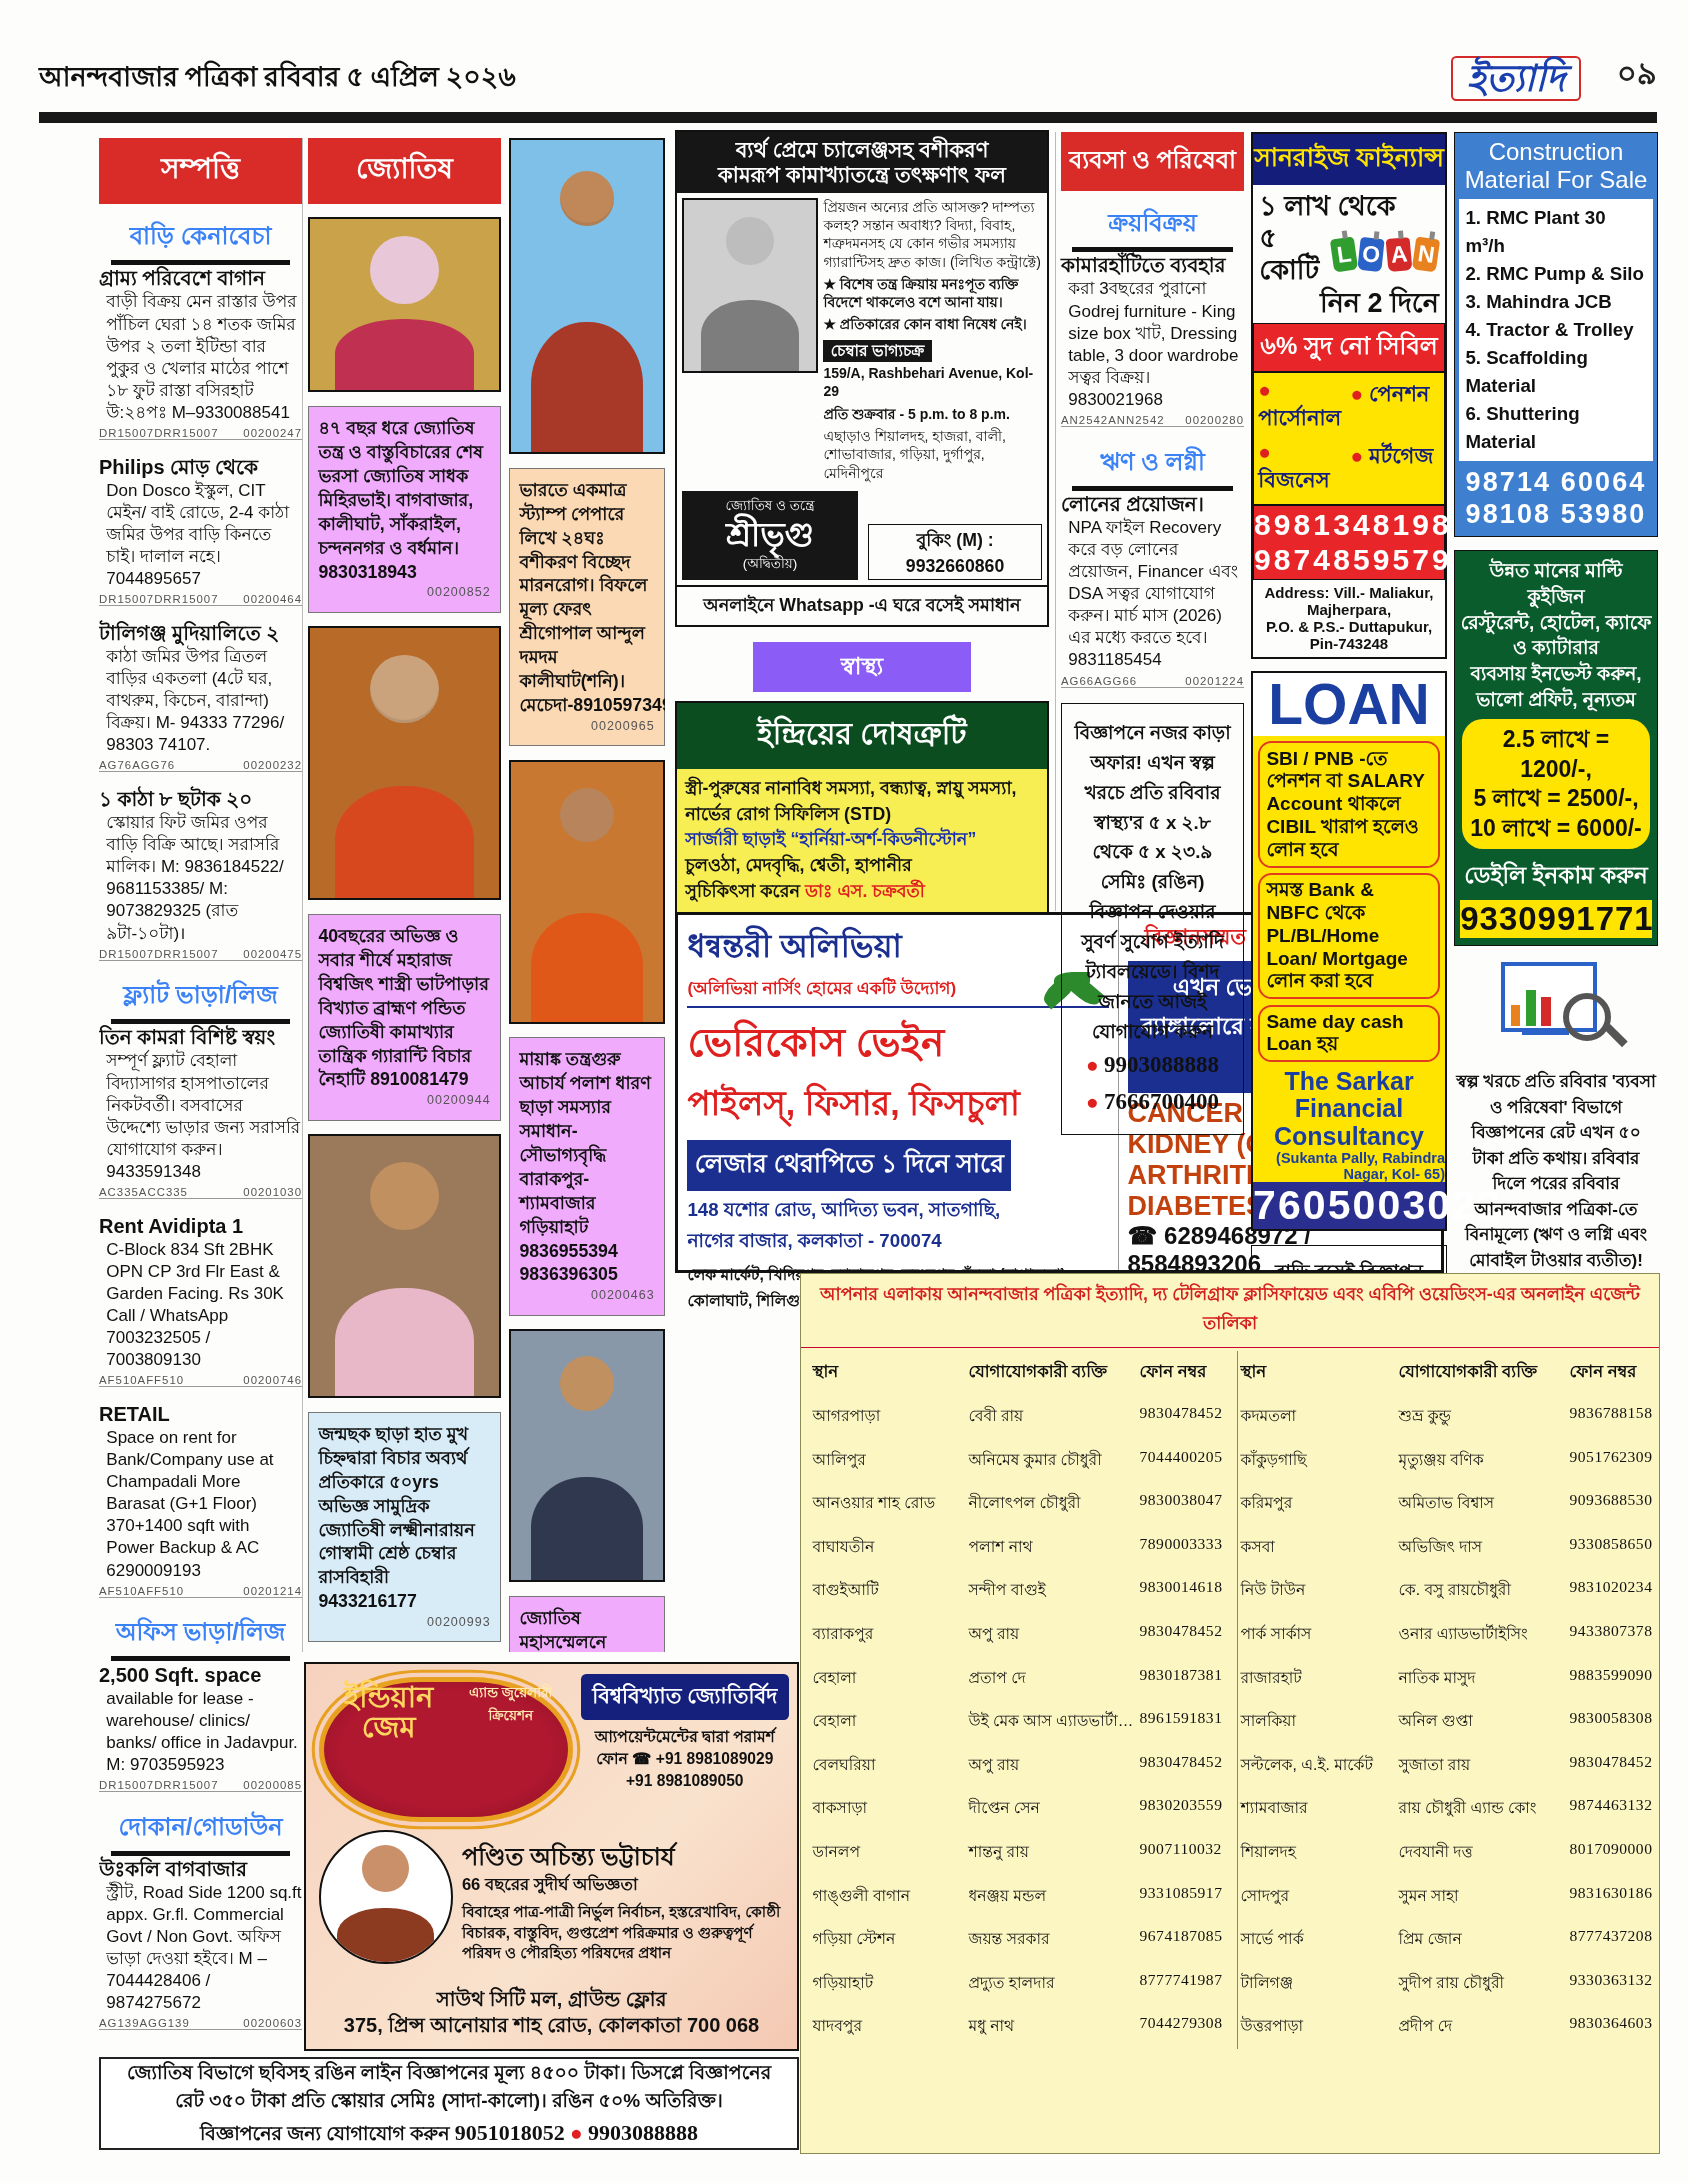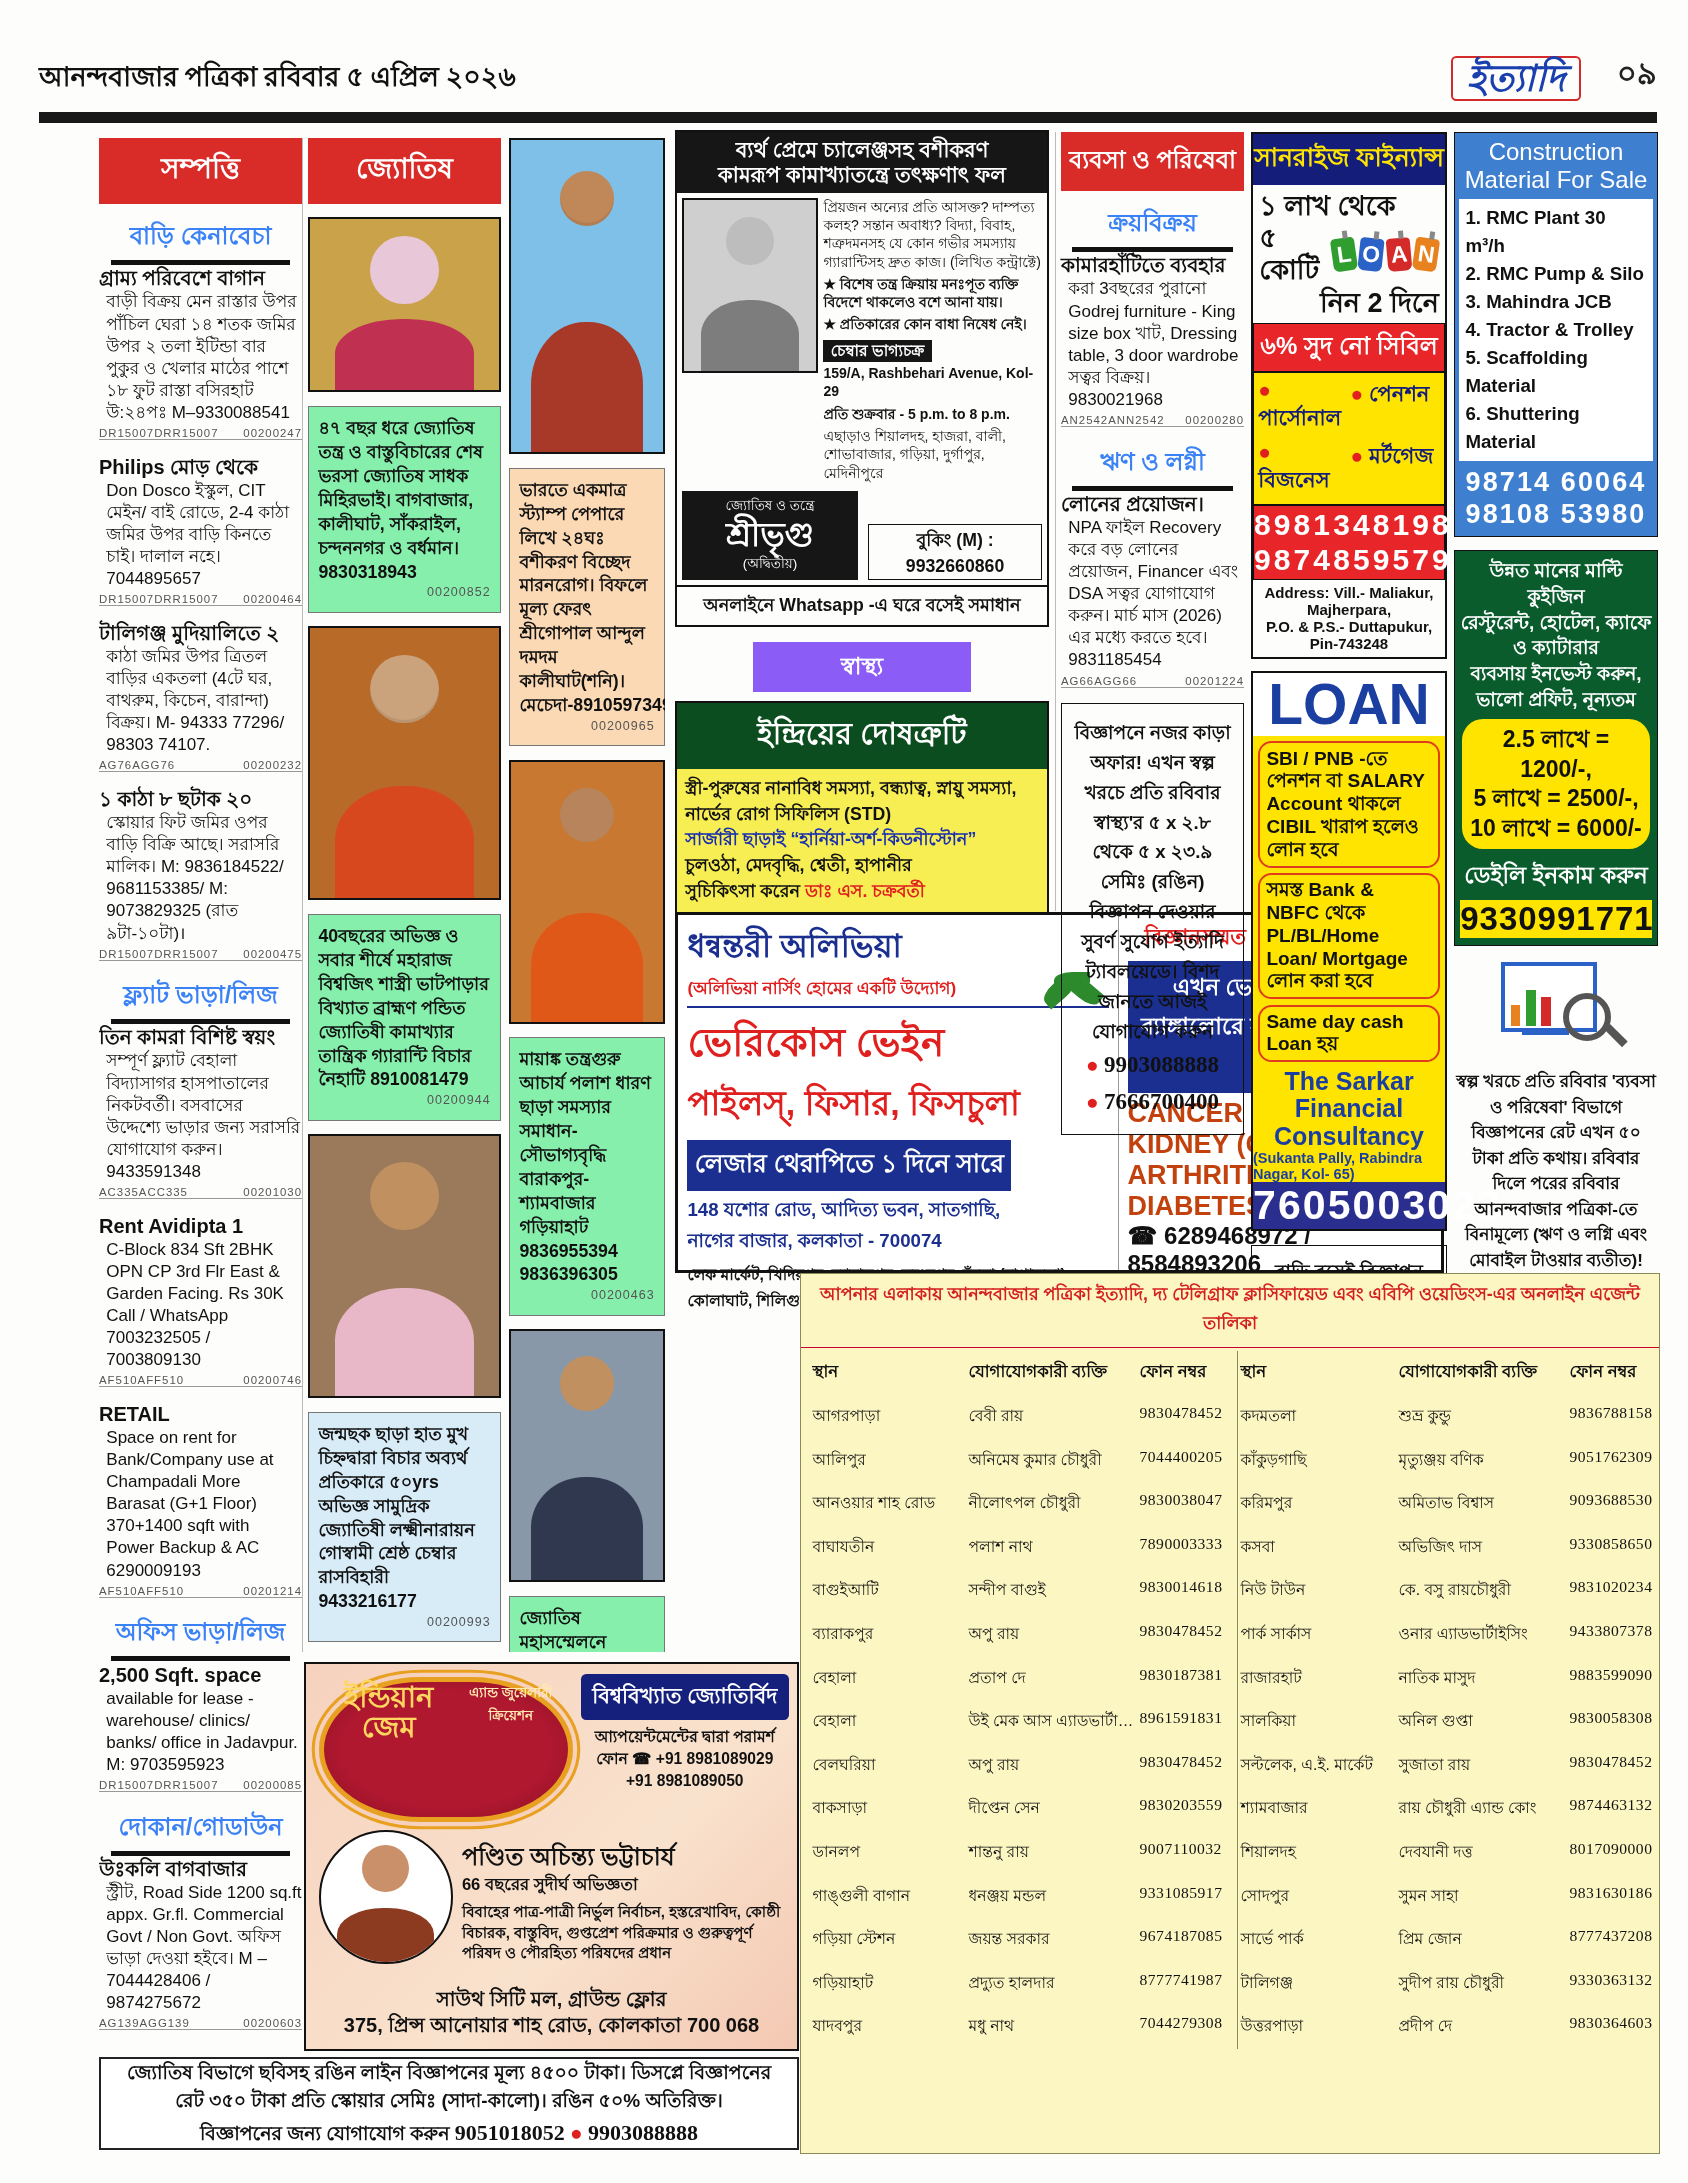--- a/index.html
+++ b/index.html
@@ -20,21 +20,21 @@
   .subhead{color:#3b82f6;font-weight:bold;font-size:24px;text-align:center;margin:5.2px auto 2.1px;
            padding-bottom:3.1px;border-bottom:5.2px solid #111;width:88%}
   .subhead:empty{display:none;border:none;margin:0;padding:0}
   .ad{margin-bottom:15.6px}
   .ad h3{margin:0;font-size:20px;line-height:1.15}
   .ad h3:empty{display:none}
   .ad p{margin:1px 0 0 7.3px;font-size:17px;line-height:1.3}
   .adfoot{display:flex;justify-content:space-between;color:#555;font-size:11.4px;letter-spacing:1px;
           border-bottom:0.5px solid #999;margin-top:3.1px}
   .box-ad{border:1px solid #777;padding:10.4px 9.4px;font-weight:bold;font-size:17.7px;line-height:1.35;margin-bottom:13.5px}
-  .yellow{background:#86efac}
+  .yellow{background:#f0abfc}
   .blue-bg{background:#d8ecf8}
   .peach{background:#fbd9b4}
   .adnum{display:block;text-align:right;font-weight:normal;color:#555;font-size:12.5px;letter-spacing:1px}
   
   .photo{position:relative;overflow:hidden;border:2.1px solid #111;margin-bottom:13.5px;background:var(--bg,#9ec8e2)}
   .photo::before{content:"";position:absolute;width:36%;padding-top:36%;border-radius:50%;
                  background:var(--skin,#c9906a);top:10%;left:32%}
   .photo::after{content:"";position:absolute;width:74%;height:42%;border-radius:48% 48% 0 0;
                 background:var(--cloth,#b03a2a);bottom:-1px;left:13%}
   .tilak::before{box-shadow:inset 0 -3.1px 0 rgba(0,0,0,.08)}
@@ -122,21 +122,21 @@
            font-weight:bold;font-size:21px;color:#141e7a;padding:5.2px 4.2px;gap:3.1px}
   .sr-opts span b{color:#e01f1f}
   .sr-phones{background:#e8262a;color:#fff;font-weight:bold;font-size:30px;text-align:center;
              letter-spacing:3.1px;border:1.6px solid #111;padding:2.1px 0;line-height:1.15}
   .sr-addr{font-weight:bold;font-size:15px;text-align:center;padding:4.2px 1px}
   
   #sarkar{border:2.1px solid #111;margin-top:12.5px;background:#ffe400}
   .lk-word{background:#fff;color:#1b3fa0;font-weight:bold;font-size:57px;text-align:center;line-height:1;padding:3.1px 0}
   .lk-box{border:2.6px solid #e03c1e;border-radius:13.5px;margin:5.2px;padding:4.2px 6.2px;font-weight:bold;font-size:19px;line-height:1.2}
   .lk-name{color:#1b3fa0;font-weight:bold;font-size:25px;text-align:center;line-height:1.1}
-  .lk-sub{color:#1b3fa0;font-weight:bold;font-size:14.5px;text-align:left}
+  .lk-sub{color:#1b3fa0;font-weight:bold;font-size:14.5px;text-align:right}
   .lk-phone{background:#2a2f8f;color:#fff;font-weight:bold;font-size:41px;text-align:center;letter-spacing:2.1px}
   
   #home-ad{border:1.6px solid #111;margin-top:13.5px;padding:12.5px 8.3px;text-align:center;font-weight:bold;
            font-size:18.7px;line-height:1.55}
   
   #constr{background:#3f7fd0;border:1.6px solid #111;padding-bottom:4.2px}
   .cn-title{color:#fff;font-weight:normal;font-size:24px;text-align:center;line-height:1.15;padding:5.2px 0}
   .cn-body{background:#fff;margin:0 4.2px;padding:5.2px 6.2px;font-weight:bold;font-size:18.7px;line-height:1.5}
   .cn-phones{color:#fff;font-weight:bold;font-size:27px;text-align:center;letter-spacing:2.1px;padding:4.2px 0 1px;line-height:1.2}
   

